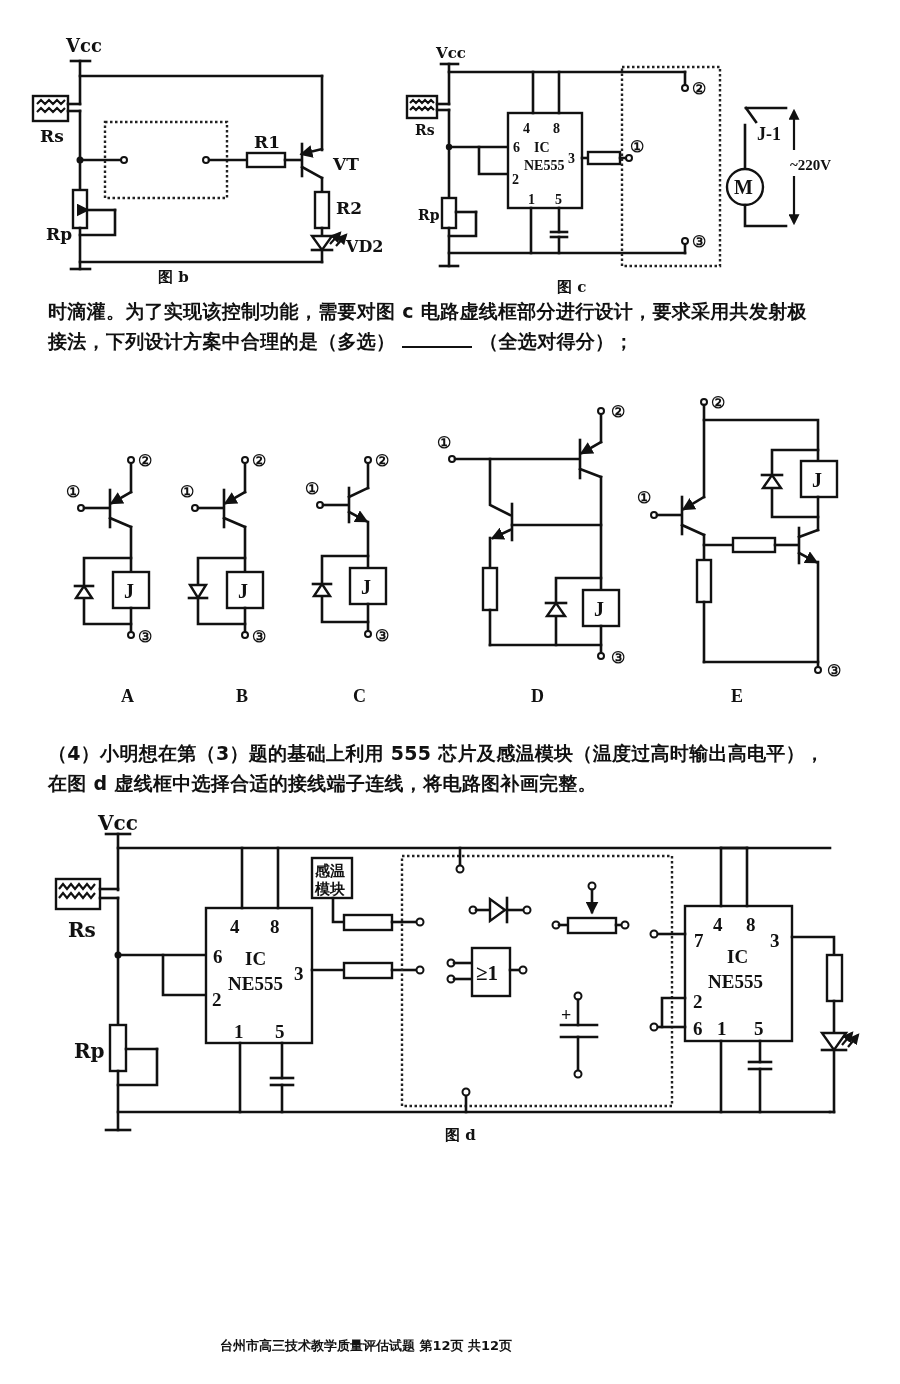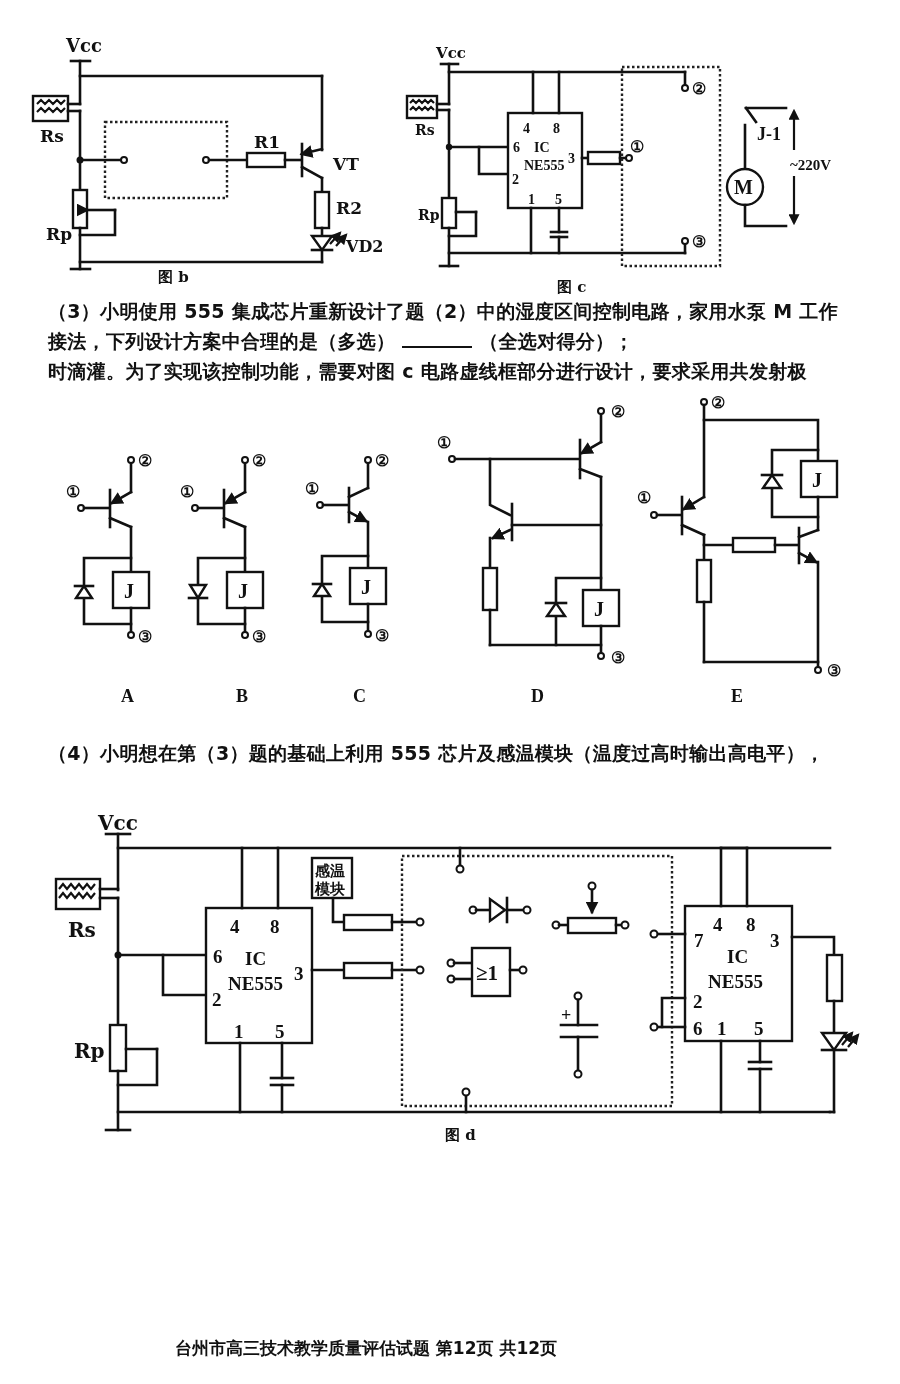--- a/index.html
+++ b/index.html
@@ -11,21 +11,21 @@
   .box { stroke:#111; stroke-width:2.4; fill:#fff; }
   .dash { stroke:#222; stroke-width:2.4; fill:none; stroke-dasharray:2.5 2.5; }
   .term { stroke:#111; stroke-width:2; fill:#fff; }
   .dot { fill:#111; }
   .lbl { font-family:"DejaVu Serif", serif; font-weight:bold; fill:#111; }
   .lbls { font-family:"Liberation Serif", serif; font-weight:bold; fill:#111; }
   .para { position:absolute; left:48px; width:830px; font-family:"DejaVu Sans", sans-serif;
           font-weight:bold; font-size:19px; line-height:30px; letter-spacing:0.3px; color:#111; }
   .blank { display:inline-block; width:70px; border-bottom:2px solid #111; height:18px; vertical-align:baseline; }
   .footer { position:absolute; left:0; width:732px; top:1337px; text-align:center;
-            font-family:"DejaVu Sans", sans-serif; font-weight:bold; font-size:17px; color:#111; }
+            font-family:"DejaVu Sans", sans-serif; font-weight:bold; font-size:13px; color:#111; }
 </style>
 </head>
 <body>
 
 <svg width="900" height="1384" viewBox="0 0 900 1384">
   <defs>
     <marker id="arr" viewBox="0 0 10 10" refX="8" refY="5" markerWidth="5" markerHeight="5" orient="auto">
       <path d="M0,0 L10,5 L0,10 z" fill="#111"></path>
     </marker>
   </defs>
@@ -422,26 +422,26 @@
       <line class="wt" x1="842" y1="1045" x2="852" y2="1033" marker-end="url(#arr)"></line>
       <line class="wt" x1="848" y1="1047" x2="858" y2="1035" marker-end="url(#arr)"></line>
     </g>
     <line class="w" x1="834" y1="1050" x2="834" y2="1112"></line>
     <line class="w" x1="830" y1="1112" x2="834" y2="1112"></line>
     <text class="lbl" x="445" y="1140" font-size="15">图 d</text>
   </g>
 </svg>
 
 <div class="para" style="top:296px;">
-  <div>（3）小明使用 555 集成芯片重新设计了题（2）中的湿度区间控制电路，家用水泵 M 工作</div>
+  <div>时滴灌。为了实现该控制功能，需要对图 c 电路虚线框部分进行设计，要求采用共发射极</div>
   <div>
     <span>接法，下列设计方案中合理的是（多选）</span>
     <span class="blank"></span>
     <span>（全选对得分）；</span>
   </div>
-  <div>时滴灌。为了实现该控制功能，需要对图 c 电路虚线框部分进行设计，要求采用共发射极</div>
 </div>
 
 <div class="para" style="top:738px;">
   <div>（4）小明想在第（3）题的基础上利用 555 芯片及感温模块（温度过高时输出高电平），</div>
+  <div>在图 d 虚线框中选择合适的接线端子连线，将电路图补画完整。</div>
 </div>
 
 <div class="footer">台州市高三技术教学质量评估试题 第12页 共12页</div>
 
 </body></html>

